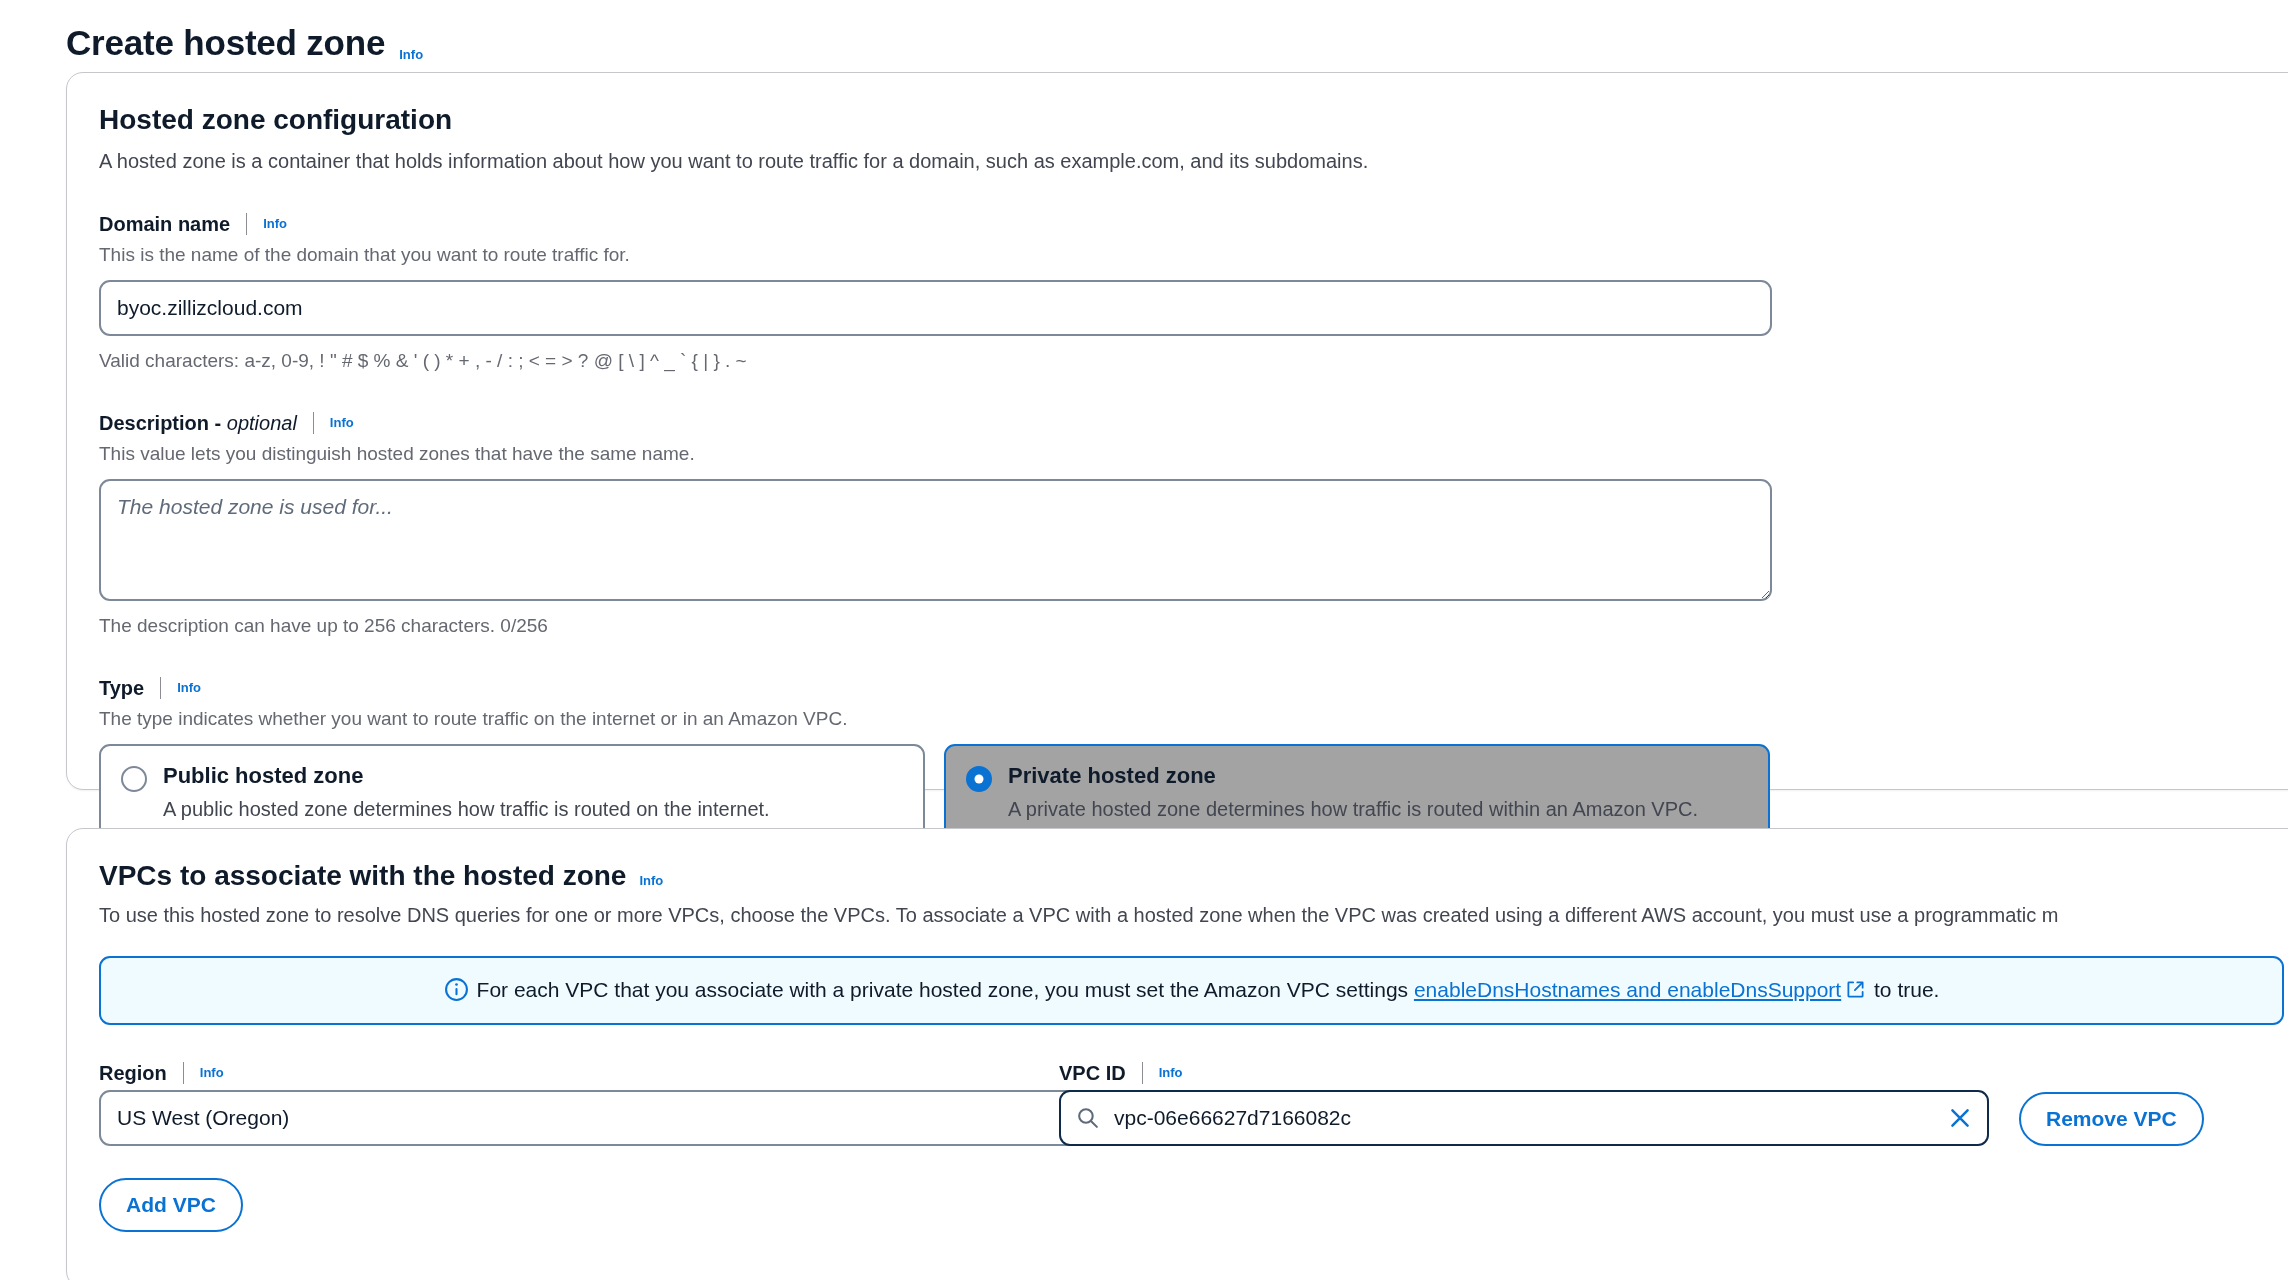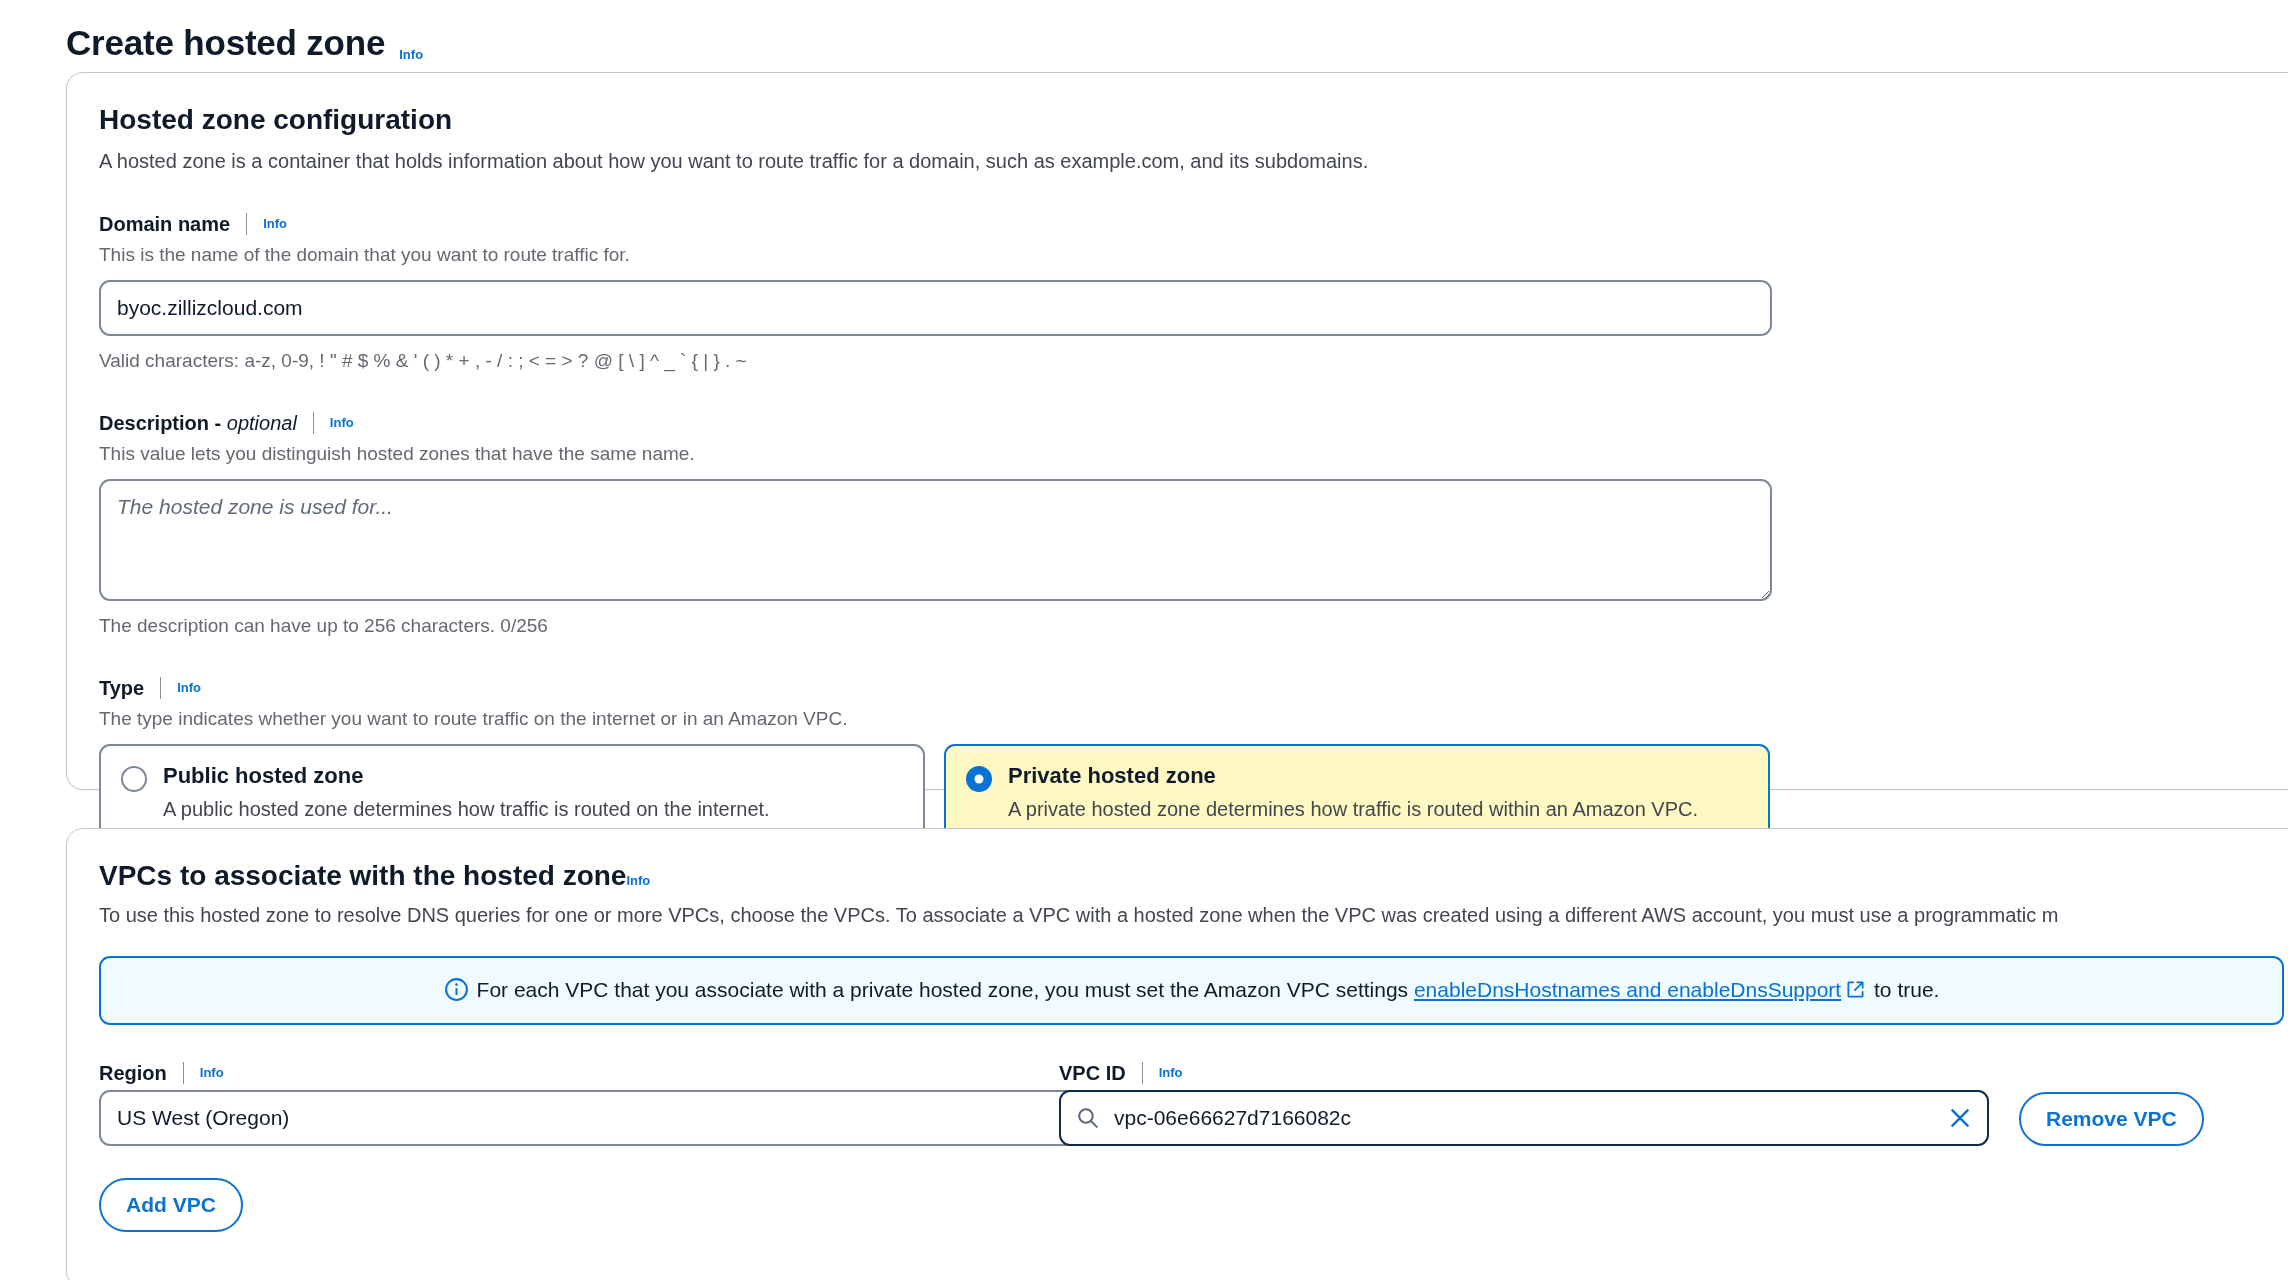--- a/index.html
+++ b/index.html
@@ -65,20 +65,21 @@
   .card-title {
     font-size: 28px;
     font-weight: 700;
     color: #0f1b2a;
     line-height: 1.2;
     margin: 0 0 10px 0;
   }
   .card-title-row {
     display: flex;
     align-items: baseline;
+    gap: 13px;
     margin-bottom: 8px;
   }
   .card-title-row .card-title { margin: 0; }
   .card-desc {
     font-size: 20px;
     color: #424650;
     line-height: 1.45;
     margin: 0;
   }
 
@@ -165,21 +166,21 @@
     border-radius: 11px;
     background: #ffffff;
     padding: 16px 20px 18px 20px;
     display: flex;
     gap: 16px;
     align-items: flex-start;
     cursor: pointer;
   }
   .tile.selected {
     border-color: #0972d3;
-    background: #fef9c3;
+    background: #a3a3a3;
   }
   .radio-outer {
     flex: 0 0 auto;
     width: 26px; height: 26px;
     border-radius: 50%;
     border: 2px solid #7d8998;
     background: #ffffff;
     margin-top: 4px;
     position: relative;
   }

